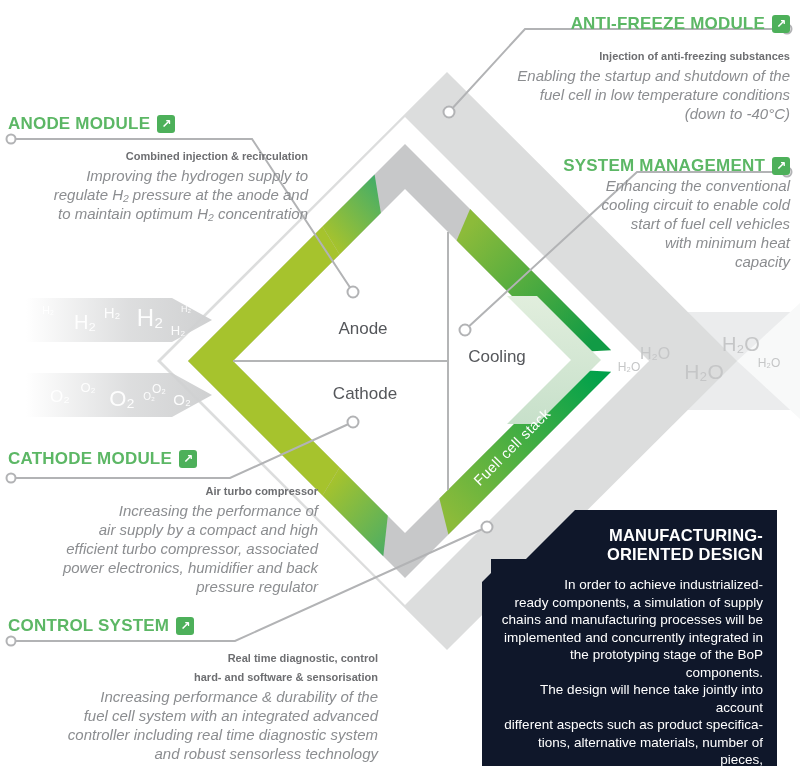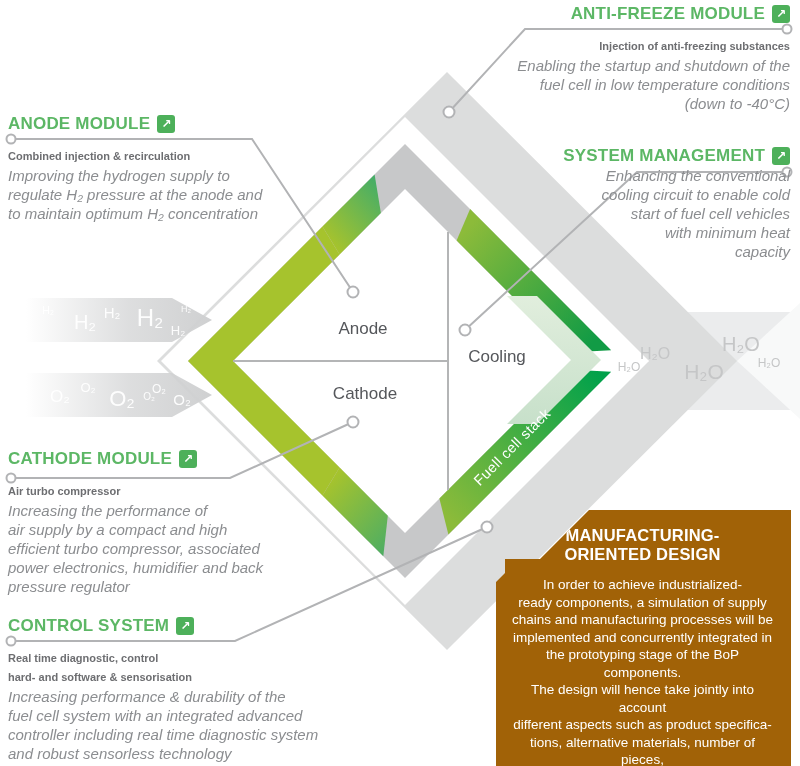--- a/index.html
+++ b/index.html
@@ -1,44 +1,44 @@
 <!DOCTYPE html>
 <html><head>
 <meta charset="utf-8">
 <style>
   html,body{margin:0;padding:0;background:#fff;}
   body{font-family:"Liberation Sans","DejaVu Sans",sans-serif;}
   #stage{position:relative;width:800px;height:766px;overflow:hidden;background:#fff;}
   svg.layer{position:absolute;left:0;top:0;}
 
   
-  .module{position:absolute;}
+  .module{position:absolute;text-align:right;}
   .module .title-row{display:flex;align-items:center;gap:7px;}
-  .module.right{text-align:right;}
+  .module.right{text-align:right;margin-top:10px;}
   .module.right .title-row{justify-content:flex-end;}
   .m-title{font-weight:bold;font-size:17px;letter-spacing:.2px;color:#5cb765;white-space:nowrap;}
   .link-icon{flex:0 0 auto;width:18px;height:18px;border-radius:3px;background:#4db05a;color:#fff;
              display:flex;align-items:center;justify-content:center;font-size:12px;font-weight:bold;line-height:1;}
   .lead{margin:13px 0 0;font-weight:bold;color:#6d6e71;font-size:11px;line-height:19px;white-space:pre-line;}
   .mbody{margin:0;color:#8b8d90;font-size:15px;line-height:19px;white-space:pre-line;font-style:italic;}
 
   
   .region-label{position:absolute;transform:translate(-50%,-50%);color:#55575b;font-size:17px;white-space:nowrap;}
   .stack-label{position:absolute;left:512px;top:447px;color:#fff;font-size:14.5px;letter-spacing:.4px;
                transform:translate(-50%,-50%) rotate(-45deg);white-space:nowrap;}
 
   
   .mol-layer{position:absolute;left:0;top:0;width:800px;height:766px;pointer-events:none;}
   .mol{position:absolute;transform:translate(-50%,-50%);white-space:nowrap;line-height:1;}
   .mol-layer.h2 .mol,.mol-layer.o2 .mol{color:rgba(255,255,255,.93);text-align:right;}
   .mol-layer.h2o .mol{color:#c5c6c7;}
 
   
-  #mfg{position:absolute;left:464px;top:510px;width:327px;height:256px;background:#a16207;color:#fff;
-       box-sizing:border-box;padding:16px 14px 0 44px;text-align:center;
+  #mfg{position:absolute;left:450px;top:510px;width:327px;height:256px;background:#0f172a;color:#fff;
+       box-sizing:border-box;padding:16px 14px 0 44px;text-align:right;
        clip-path:polygon(125px 0, 327px 0, 327px 256px, 32px 256px, 32px 72px, 41px 63px, 41px 49px, 76px 49px);}
   #mfg .mfg-title{font-weight:bold;font-size:16.5px;line-height:19px;letter-spacing:.2px;white-space:pre-line;}
   #mfg .mfg-body{margin-top:12px;font-size:13.5px;line-height:17.5px;white-space:pre-line;}
 </style>
 </head>
 <body>
 
 <div id="stage">
 
   <svg class="layer" width="800" height="766" viewBox="0 0 800 766">

